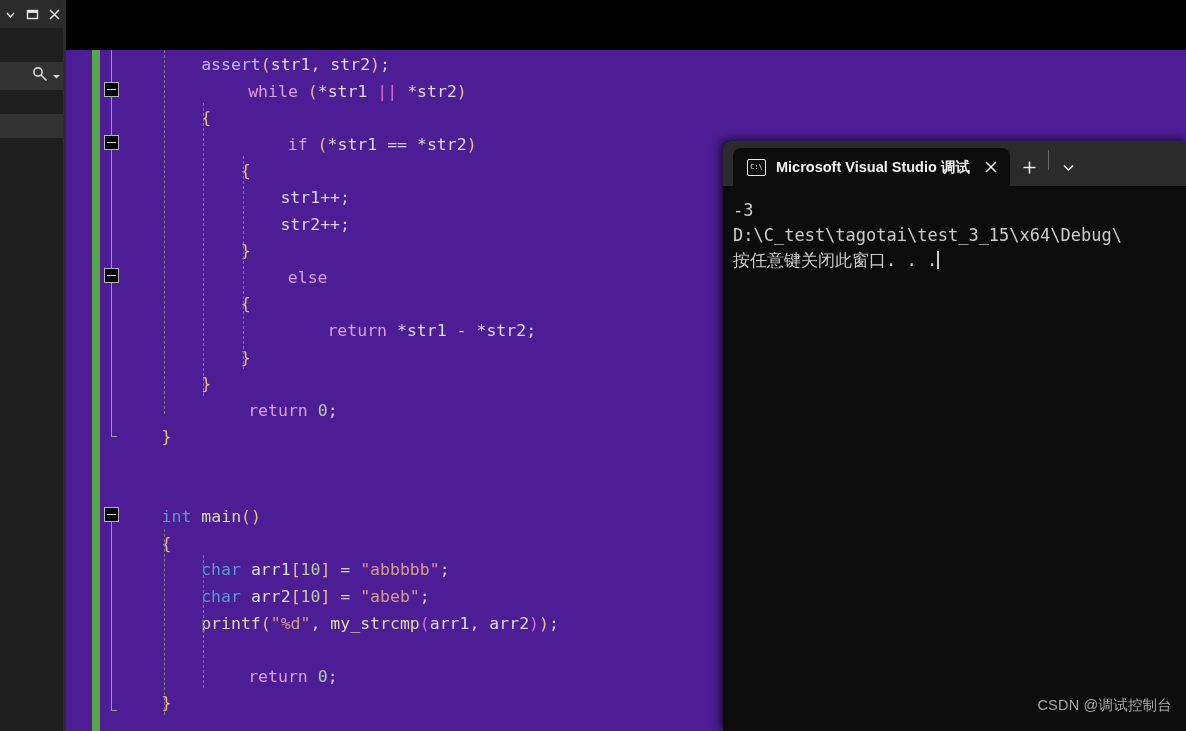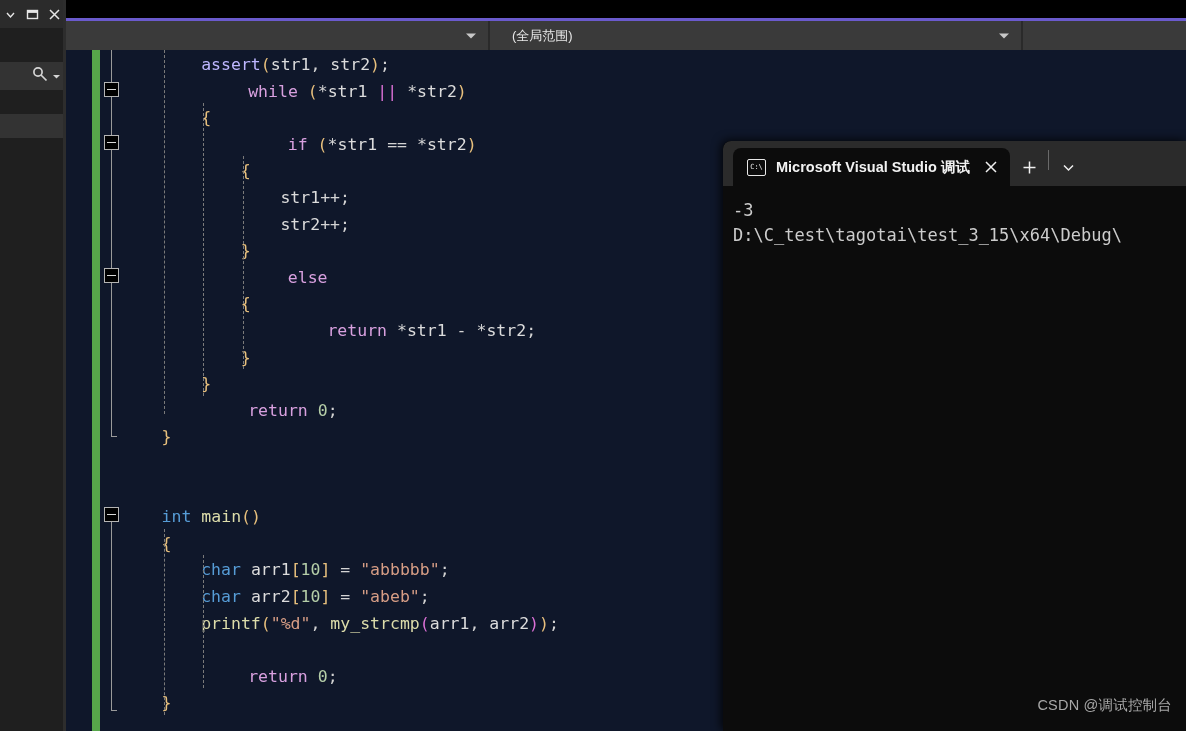--- a/index.html
+++ b/index.html
@@ -76,21 +76,21 @@
     position: absolute; right: 12px; top: 50%; transform: translateY(-50%);
     width: 0; height: 0;
     border-left: 5px solid transparent; border-right: 5px solid transparent;
     border-top: 5px solid #c8c8c8;
   }
   .nav-text { white-space: nowrap; overflow: hidden; }
 
   
   .editor {
     position: absolute; left: 66px; top: 50px; width: 1120px; height: 681px;
-    background: #0f172a;
+    background: #4c1d95;
     overflow: hidden;
   }
   .change-bar {
     position: absolute; left: 26px; top: 0; width: 8px; height: 681px;
     background: #57a64a;
   }
   .glyph-col {
     position: absolute; left: 34px; top: 0; width: 24px; height: 681px;
   }
   .outline-line {
@@ -241,31 +241,20 @@
             <path d="M1 3 L4.5 6.5 L8 3" fill="#d4d4d4"></path>
           </svg>
       </span>
     </div>
     <div class="lp-band-b"></div>
     <div class="lp-band-c"></div>
     <div class="lp-band-d"></div>
     <div class="lp-edge"></div>
   </div>
 
-  <div class="navbar">
-    <div class="nav-combo nav-combo-1">
-      <span class="nav-text"></span>
-      <span class="chev"></span>
-    </div>
-    <div class="nav-combo nav-combo-2">
-      <span class="nav-text">(全局范围)</span>
-      <span class="chev"></span>
-    </div>
-    <div class="nav-combo nav-combo-3"></div>
-  </div>
 
   <div class="editor">
     <div class="change-bar"></div>
     <div class="glyph-col"></div>
     <div class="code" id="code-surface"><div class="ln" style="top: 2px; left: 135.2px;"><span class="mac">assert</span><span class="brk1">(</span><span class="id">str1</span><span class="pun">, </span><span class="id">str2</span><span class="brk1">)</span><span class="pun">;</span></div><div class="ln" style="top: 28.6px; left: 135.2px;"><span class="kw">while</span><span class="pun"> </span><span class="brk1">(</span><span class="op">*</span><span class="id">str1</span><span class="pun"> </span><span class="brk2">||</span><span class="pun"> </span><span class="op">*</span><span class="id">str2</span><span class="brk1">)</span></div><div class="ln" style="top: 55.2px; left: 135.2px;"><span class="brk1">{</span></div><div class="ln" style="top: 81.8px; left: 174.8px;"><span class="kw">if</span><span class="pun"> </span><span class="brk1">(</span><span class="op">*</span><span class="id">str1</span><span class="op"> == </span><span class="op">*</span><span class="id">str2</span><span class="brk1">)</span></div><div class="ln" style="top: 108.4px; left: 174.8px;"><span class="brk1">{</span></div><div class="ln" style="top: 135px; left: 214.4px;"><span class="id">str1</span><span class="op">++;</span></div><div class="ln" style="top: 161.6px; left: 214.4px;"><span class="id">str2</span><span class="op">++;</span></div><div class="ln" style="top: 188.2px; left: 174.8px;"><span class="brk1">}</span></div><div class="ln" style="top: 214.8px; left: 174.8px;"><span class="kw">else</span></div><div class="ln" style="top: 241.4px; left: 174.8px;"><span class="brk1">{</span></div><div class="ln" style="top: 268px; left: 214.4px;"><span class="kw">return</span><span class="pun"> </span><span class="op">*</span><span class="id">str1</span><span class="op"> - </span><span class="op">*</span><span class="id">str2</span><span class="pun">;</span></div><div class="ln" style="top: 294.6px; left: 174.8px;"><span class="brk1">}</span></div><div class="ln" style="top: 321.2px; left: 135.2px;"><span class="brk1">}</span></div><div class="ln" style="top: 347.8px; left: 135.2px;"><span class="kw">return</span><span class="pun"> </span><span class="num">0</span><span class="pun">;</span></div><div class="ln" style="top: 374.4px; left: 95.6px;"><span class="brk1">}</span></div><div class="ln" style="top: 401px; left: 56px;"></div><div class="ln" style="top: 427.6px; left: 56px;"></div><div class="ln" style="top: 454.2px; left: 95.6px;"><span class="type">int</span><span class="pun"> </span><span class="fn">main</span><span class="brk1">()</span></div><div class="ln" style="top: 480.8px; left: 95.6px;"><span class="brk1">{</span></div><div class="ln" style="top: 507.4px; left: 135.2px;"><span class="type">char</span><span class="pun"> </span><span class="id">arr1</span><span class="brk1">[</span><span class="num">10</span><span class="brk1">]</span><span class="op"> = </span><span class="str">"abbbbb"</span><span class="pun">;</span></div><div class="ln" style="top: 534px; left: 135.2px;"><span class="type">char</span><span class="pun"> </span><span class="id">arr2</span><span class="brk1">[</span><span class="num">10</span><span class="brk1">]</span><span class="op"> = </span><span class="str">"abeb"</span><span class="pun">;</span></div><div class="ln" style="top: 560.6px; left: 135.2px;"><span class="fn">printf</span><span class="brk1">(</span><span class="str">"%d"</span><span class="pun">, </span><span class="fn">my_strcmp</span><span class="brk2">(</span><span class="id">arr1</span><span class="pun">, </span><span class="id">arr2</span><span class="brk2">)</span><span class="brk1">)</span><span class="pun">;</span></div><div class="ln" style="top: 587.2px; left: 56px;"></div><div class="ln" style="top: 613.8px; left: 135.2px;"><span class="kw">return</span><span class="pun"> </span><span class="num">0</span><span class="pun">;</span></div><div class="ln" style="top: 640.4px; left: 95.6px;"><span class="brk1">}</span></div></div>
   <div class="guide" style="left: 97.6px; top: 0px; height: 363.8px;"></div>
       <div class="guide" style="left: 137.2px; top: 53.2px; height: 292.6px;"></div>
       <div class="guide" style="left: 176.8px; top: 106.4px; height: 212.8px;"></div>
       <div class="guide" style="left: 97.6px; top: 478.8px; height: 186.2px;"></div>
       <div class="guide" style="left: 137.2px; top: 505.4px; height: 133px;"></div>
@@ -295,18 +284,18 @@
             <path d="M7.5 1.5 L7.5 13.5 M1.5 7.5 L13.5 7.5" stroke="#f0f0f0" stroke-width="1.5"></path>
           </svg>
       </div>
       <div class="con-sep"></div>
       <div class="con-dropdown">
         <svg width="15" height="15" viewBox="0 0 15 15">
             <path d="M3 5.5 L7.5 10 L12 5.5" fill="none" stroke="#f0f0f0" stroke-width="1.5"></path>
           </svg>
       </div>
     </div>
-    <div class="con-body" id="console-output"><div class="con-line">-3</div><div class="con-line">D:\C_test\tagotai\test_3_15\x64\Debug\</div></div>
+    <div class="con-body" id="console-output"><div class="con-line">-3</div><div class="con-line">D:\C_test\tagotai\test_3_15\x64\Debug\</div><div class="con-line">按任意键关闭此窗口. . .<span class="caret"></span></div></div>
   </div>
 
   <div class="watermark">CSDN @调试控制台</div>
 
 </div>
 
 </body></html>

